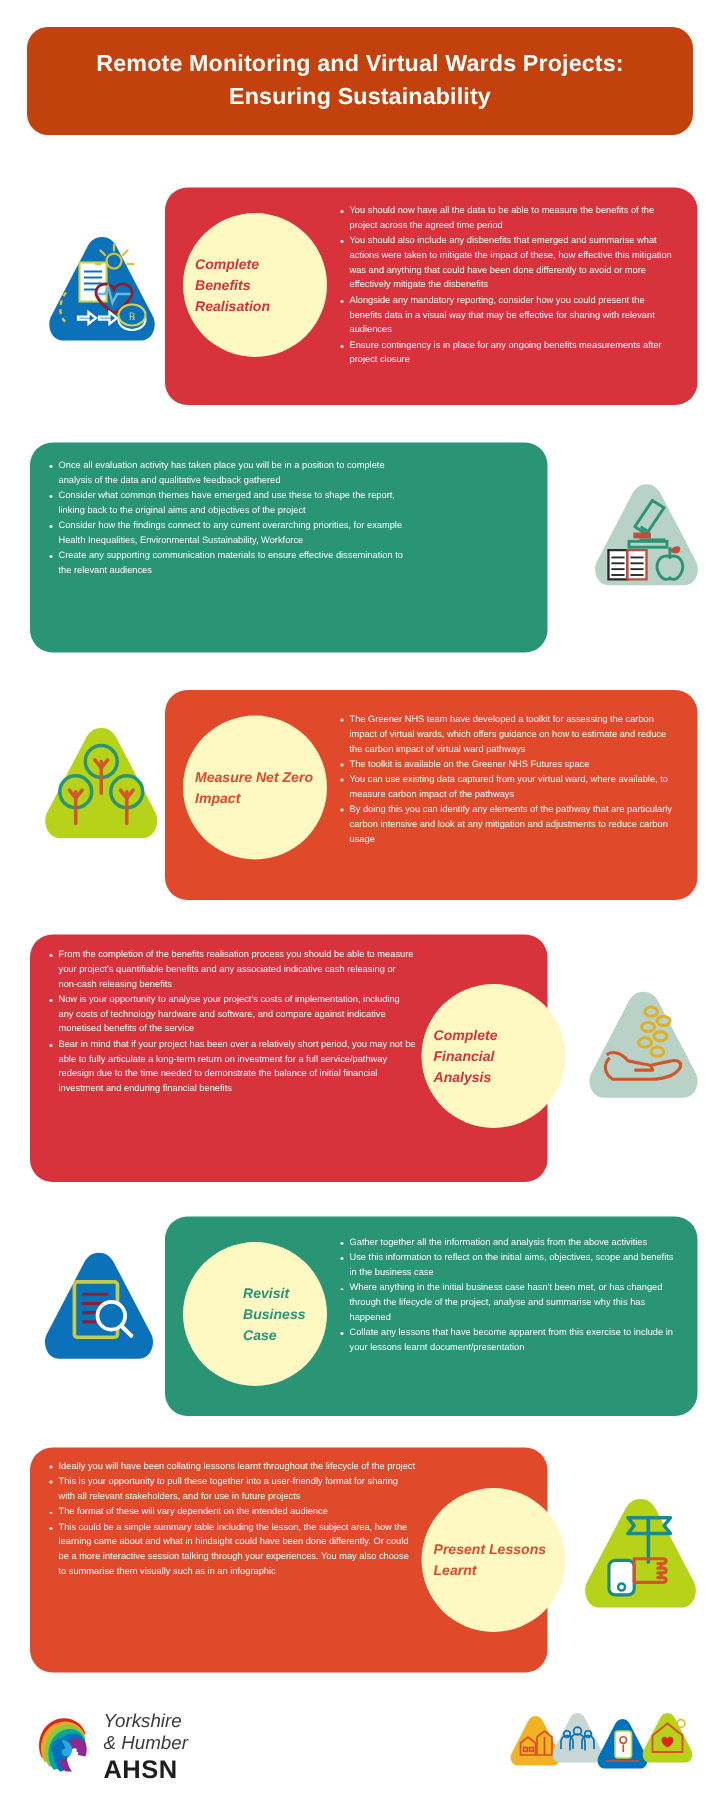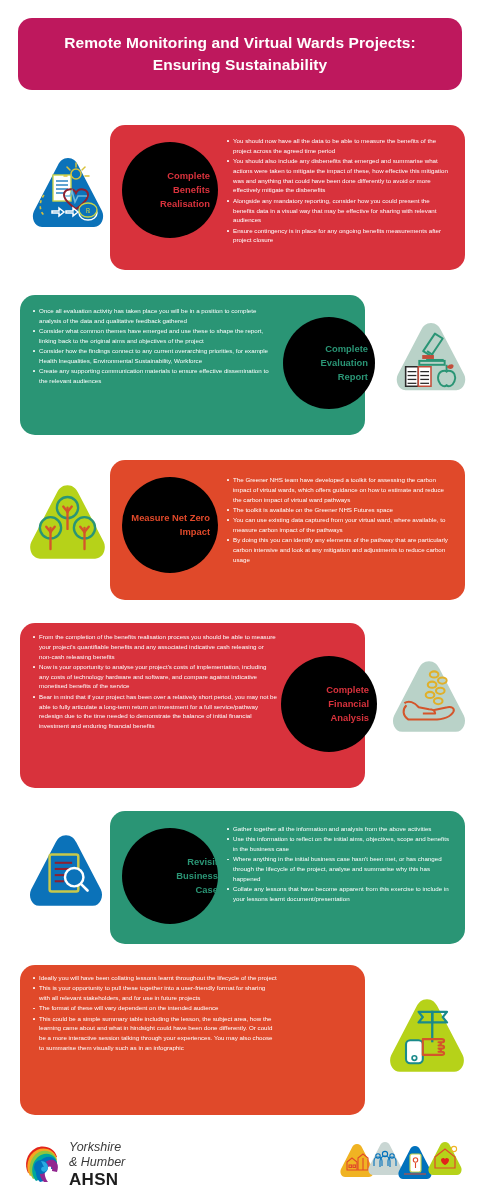--- a/index.html
+++ b/index.html
@@ -6,21 +6,21 @@
   body{
     width:480px;height:1200px;background:#ffffff;
     font-family:"Liberation Sans","DejaVu Sans",sans-serif;
     overflow:hidden;
   }
   .page{position:relative;width:480px;height:1200px;background:#fff;}
 
   
   .banner{
     position:absolute;left:18px;top:18px;width:444px;height:72px;
-    background:#be185d;border-radius:14px;
+    background:#c2410c;border-radius:14px;
     display:flex;align-items:center;justify-content:center;
   }
   .banner-title{
     color:#ffffff;font-size:15.5px;font-weight:bold;line-height:1.42;
     text-align:center;letter-spacing:.1px;padding:0 14px;
   }
 
   
   .section{position:absolute;left:0;width:480px;}
   .card{
@@ -29,22 +29,22 @@
   .bullets{
     position:absolute;margin:0;padding:0;list-style:none;
     color:#ffffff;font-size:6.2px;line-height:1.58;
   }
   .bullets li{position:relative;padding-left:7px;margin-bottom:.5px;}
   .bullets li:before{
     content:"";position:absolute;left:1px;top:4.2px;
     width:1.7px;height:1.7px;border-radius:50%;background:#ffffff;opacity:.9;
   }
   .circle{
-    position:absolute;border-radius:50%;background:#000000;
-    display:flex;align-items:center;justify-content:center;text-align:right;
+    position:absolute;border-radius:50%;background:#fef9c3;
+    display:flex;align-items:center;justify-content:center;text-align:left;font-style:italic;
   }
   .circle-label{font-size:9.4px;font-weight:bold;line-height:1.5;}
   .badge{position:absolute;}
   .badge svg{display:block;}
 
   
   .footer{position:absolute;left:0;top:1128px;width:480px;height:72px;}
   .logo-wrap{position:absolute;left:22px;top:12px;display:flex;align-items:center;gap:9px;}
   .logo-text{line-height:1.18;}
   .logo-l1,.logo-l2{font-style:italic;font-size:12.5px;color:#3b3b3b;}
@@ -107,23 +107,20 @@
   <div class="section" style="top:290px;height:155px;">
     <div class="card" style="left:20px;top:5px;width:345px;height:140px;background:#2a9575;"></div>
 
     <ul class="bullets" style="left:32px;top:16px;width:245px;">
       <li>Once all evaluation activity has taken place you will be in a position to complete analysis of the data and qualitative feedback gathered</li>
       <li>Consider what common themes have emerged and use these to shape the report, linking back to the original aims and objectives of the project</li>
       <li>Consider how the findings connect to any current overarching priorities, for example Health Inequalities, Environmental Sustainability, Workforce</li>
       <li>Create any supporting communication materials to ensure effective dissemination to the relevant audiences</li>
     </ul>
 
-    <div class="circle" style="left:283px;top:27px;width:92px;height:92px;">
-      <div class="circle-label" style="color:#2a9575;width:78px;">Complete Evaluation Report</div>
-    </div>
 
     <div class="badge" style="left:392px;top:28px;">
       <svg width="78" height="78" viewBox="0 0 80 80">
         <path d="M40 5 C45 5 48 8 50 12 L74 58 C77 64 74 74 66 74 L14 74 C6 74 3 64 6 58 L30 12 C32 8 35 5 40 5 Z" fill="#b9d2c8"></path>
         <g fill="none" stroke="#2a9575" stroke-width="2" stroke-linejoin="round">
           <path d="M44 16 l8 5 -12 18 -8 -5 z"></path>
           <path d="M36 34 l6 4"></path>
           <path d="M35 43 h18"></path>
         </g>
         <rect x="31" y="38" width="12" height="4" fill="#c24d3a"></rect>
@@ -247,20 +244,23 @@
   <div class="section" style="top:962px;height:160px;">
     <div class="card" style="left:20px;top:3px;width:345px;height:150px;background:#e0492a;"></div>
 
     <ul class="bullets" style="left:32px;top:11px;width:245px;">
       <li>Ideally you will have been collating lessons learnt throughout the lifecycle of the project</li>
       <li>This is your opportunity to pull these together into a user-friendly format for sharing with all relevant stakeholders, and for use in future projects</li>
       <li>The format of these will vary dependent on the intended audience</li>
       <li>This could be a simple summary table including the lesson, the subject area, how the learning came about and what in hindsight could have been done differently. Or could be a more interactive session talking through your experiences. You may also choose to summarise them visually such as in an infographic</li>
     </ul>
 
+    <div class="circle" style="left:281px;top:30px;width:96px;height:96px;">
+      <div class="circle-label" style="color:#e0492a;width:80px;">Present Lessons Learnt</div>
+    </div>
 
     <div class="badge" style="left:385px;top:32px;">
       <svg width="84" height="84" viewBox="0 0 80 80">
         <path d="M40 5 C45 5 48 8 50 12 L74 58 C77 64 74 74 66 74 L14 74 C6 74 3 64 6 58 L30 12 C32 8 35 5 40 5 Z" fill="#b6d219"></path>
         <line x1="45" y1="16" x2="45" y2="46" stroke="#1a8a8a" stroke-width="2.2"></line>
         <path d="M45 17 h14 l-4 5 4 5 h-14 z" fill="none" stroke="#1a8a8a" stroke-width="2.2" stroke-linejoin="round"></path>
         <path d="M45 17 l-13 0 4 5 -4 5 13 0" fill="none" stroke="#1a8a8a" stroke-width="2.2" stroke-linejoin="round"></path>
         <rect x="20" y="44" width="16" height="22" rx="4" fill="#ffffff" stroke="#1a8a8a" stroke-width="2"></rect>
         <circle cx="28" cy="61" r="2.2" fill="none" stroke="#1a8a8a" stroke-width="1.6"></circle>
         <path d="M36 43 h18 c3 0 3 3 0 3 h-3 c3 0 3 3 0 3 h3 c3 0 3 3 0 3 h-3 c3 0 3 3 0 3 h3 c3 0 3 3 0 3 h-18 z" fill="none" stroke="#d4552a" stroke-width="2" stroke-linejoin="round"></path>

